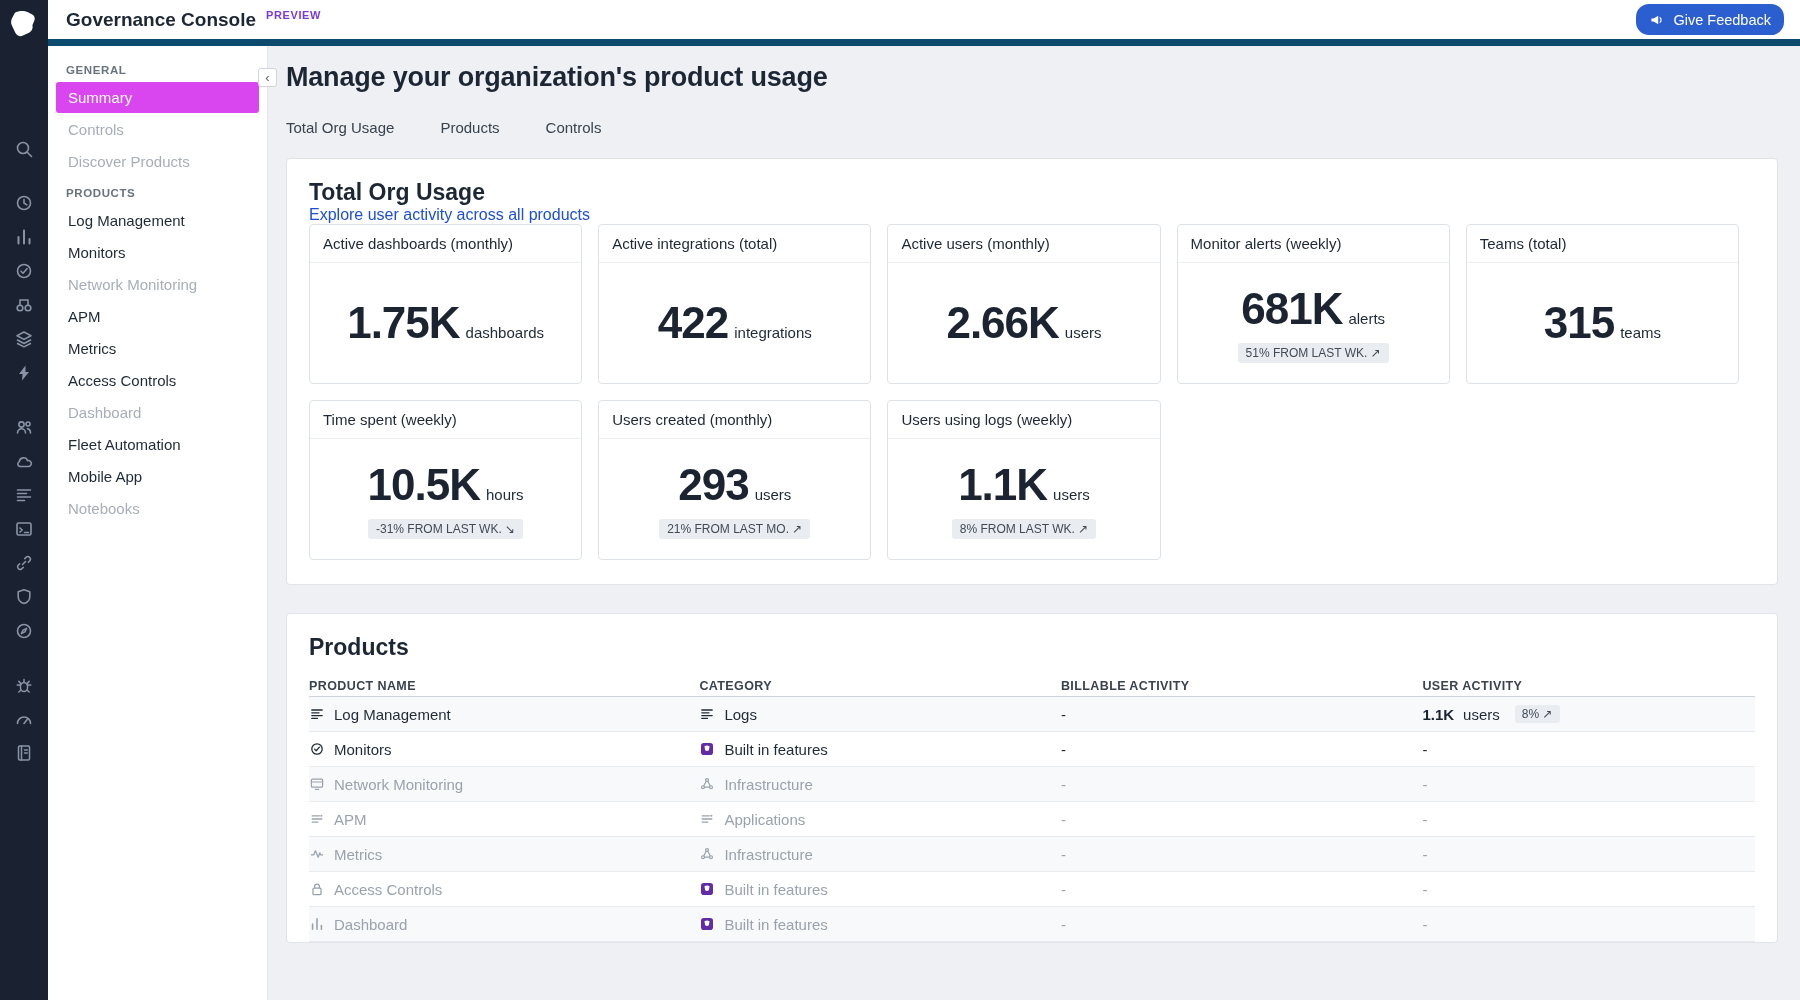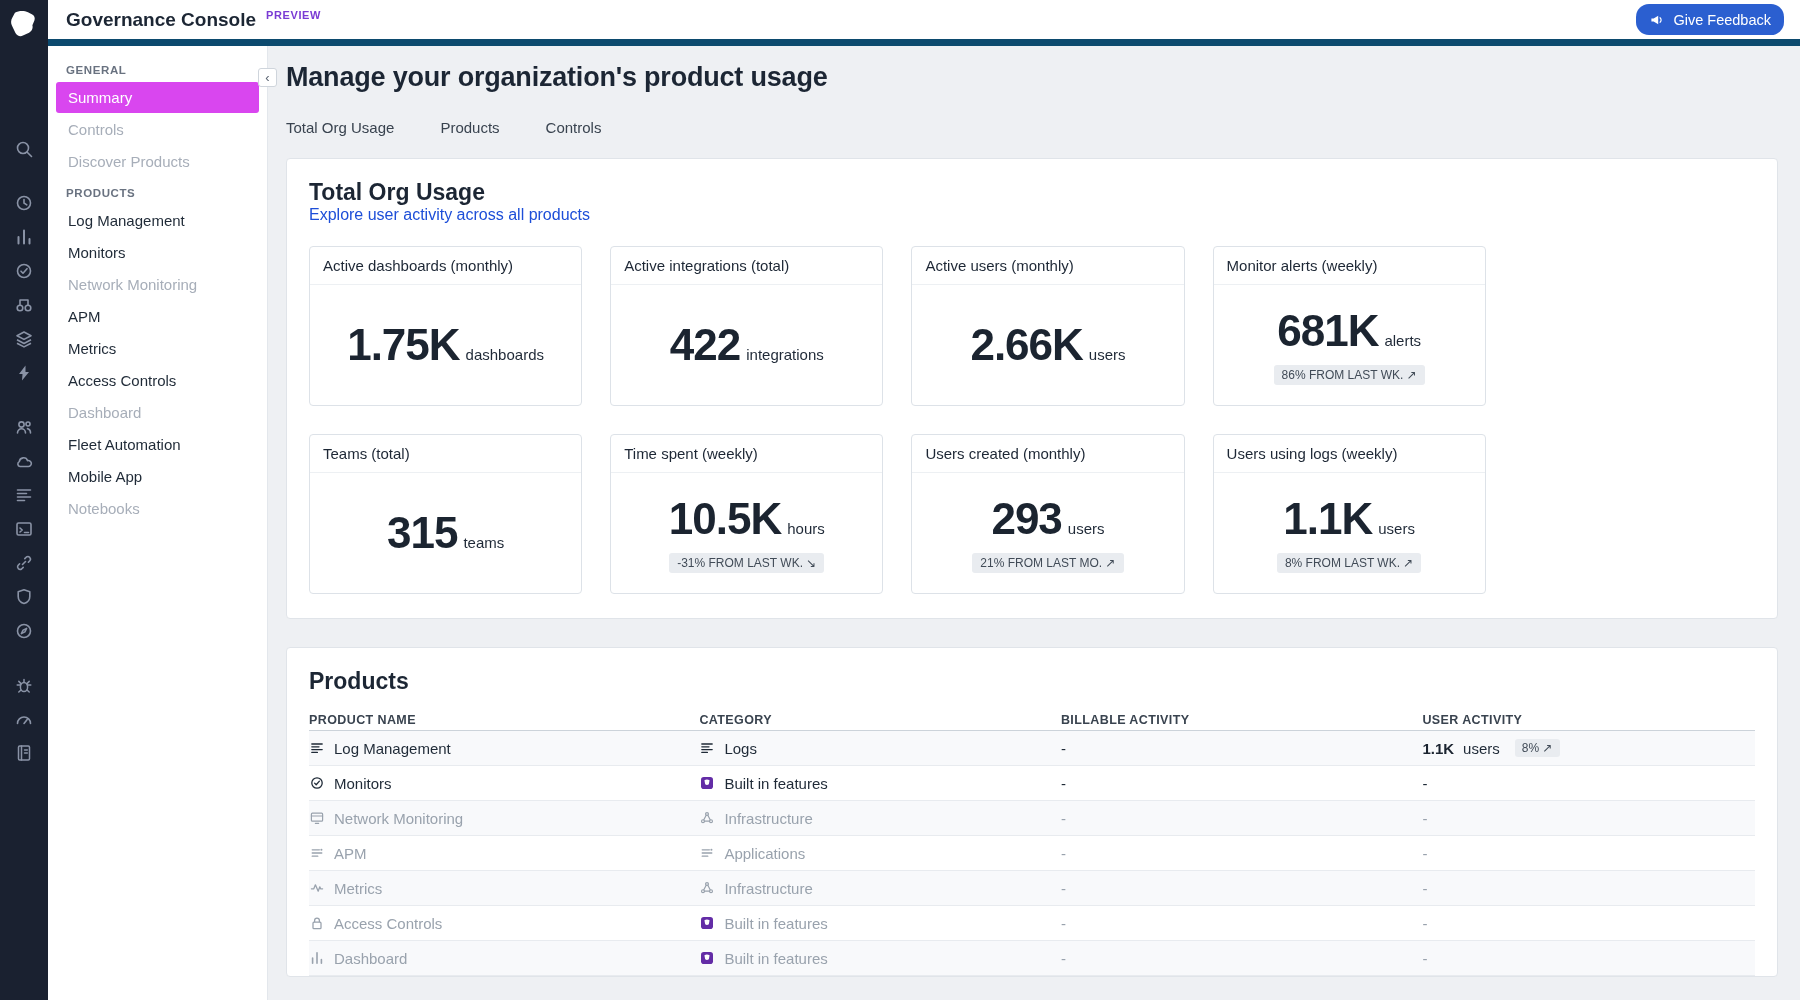--- a/index.html
+++ b/index.html
@@ -38,21 +38,21 @@
   
   .main{grid-row:2;grid-column:3;padding:16px 22px 0 18px;overflow:hidden}
   .page-title{font-size:27px;font-weight:700;color:#1c2634;letter-spacing:-.2px}
   .navlinks{display:flex;gap:46px;margin-top:26px}
   .navlink{font-size:15px;color:#39434f;cursor:pointer}
 
   .card{background:#fff;border:1px solid #e0e4e9;border-radius:4px;padding:20px 22px 24px;margin-top:22px}
   .card-title{font-size:23px;font-weight:700;color:#1c2634}
   .card-sub{font-size:16px;color:#1d4ed8;}
 
-  .stats{display:flex;flex-wrap:wrap;gap:28px;margin-top:22px}
+  .stats{display:flex;flex-wrap:wrap;gap:16px;}
   .stat{width:calc((100% - 80px)/5);height:160px;border:1px solid #dde2e8;border-radius:4px;
     display:flex;flex-direction:column;background:#fff}
   .stat-h{font-size:15px;color:#1d2735;padding:10px 13px;border-bottom:1px solid #edf0f3}
   .stat-b{flex:1;display:flex;flex-direction:column;align-items:center;justify-content:center;gap:9px}
   .nrow{display:flex;align-items:baseline;gap:6px}
   .num{font-size:44px;font-weight:700;color:#1b2430;letter-spacing:-1px}
   .unit{font-size:15px;color:#1f2937}
   .tbadge{font-size:12px;color:#414b57;background:#e9ecf0;border-radius:3px;padding:3px 8px;white-space:nowrap}
 
   .products{margin-top:28px;padding-bottom:0}
@@ -364,21 +364,21 @@
             </div>
         </div>
 
         <div class="stat">
           <div class="stat-h">Monitor alerts (weekly)</div>
           <div class="stat-b">
             <div class="nrow">
               <span class="num">681K</span>
               <span class="unit">alerts</span>
             </div>
-            <div class="tbadge">86% FROM LAST WK. ↗</div>
+            <div class="tbadge">51% FROM LAST WK. ↗</div>
           </div>
         </div>
 
         <div class="stat">
           <div class="stat-h">Teams (total)</div>
           <div class="stat-b">
               <div class="nrow">
             <span class="num">315</span>
             <span class="unit">teams</span>
           </div>

